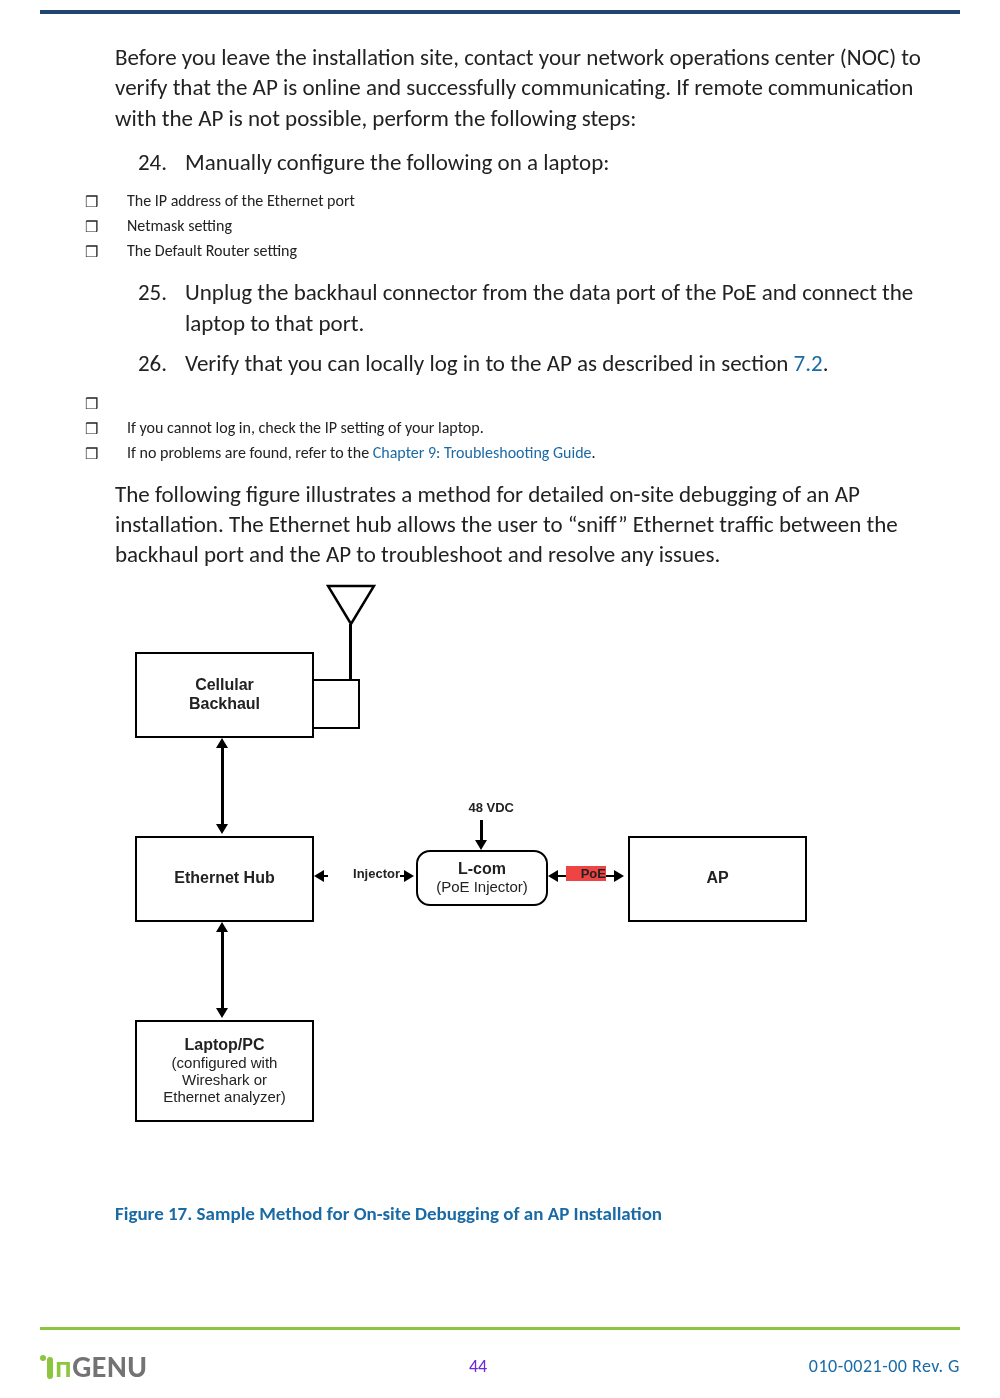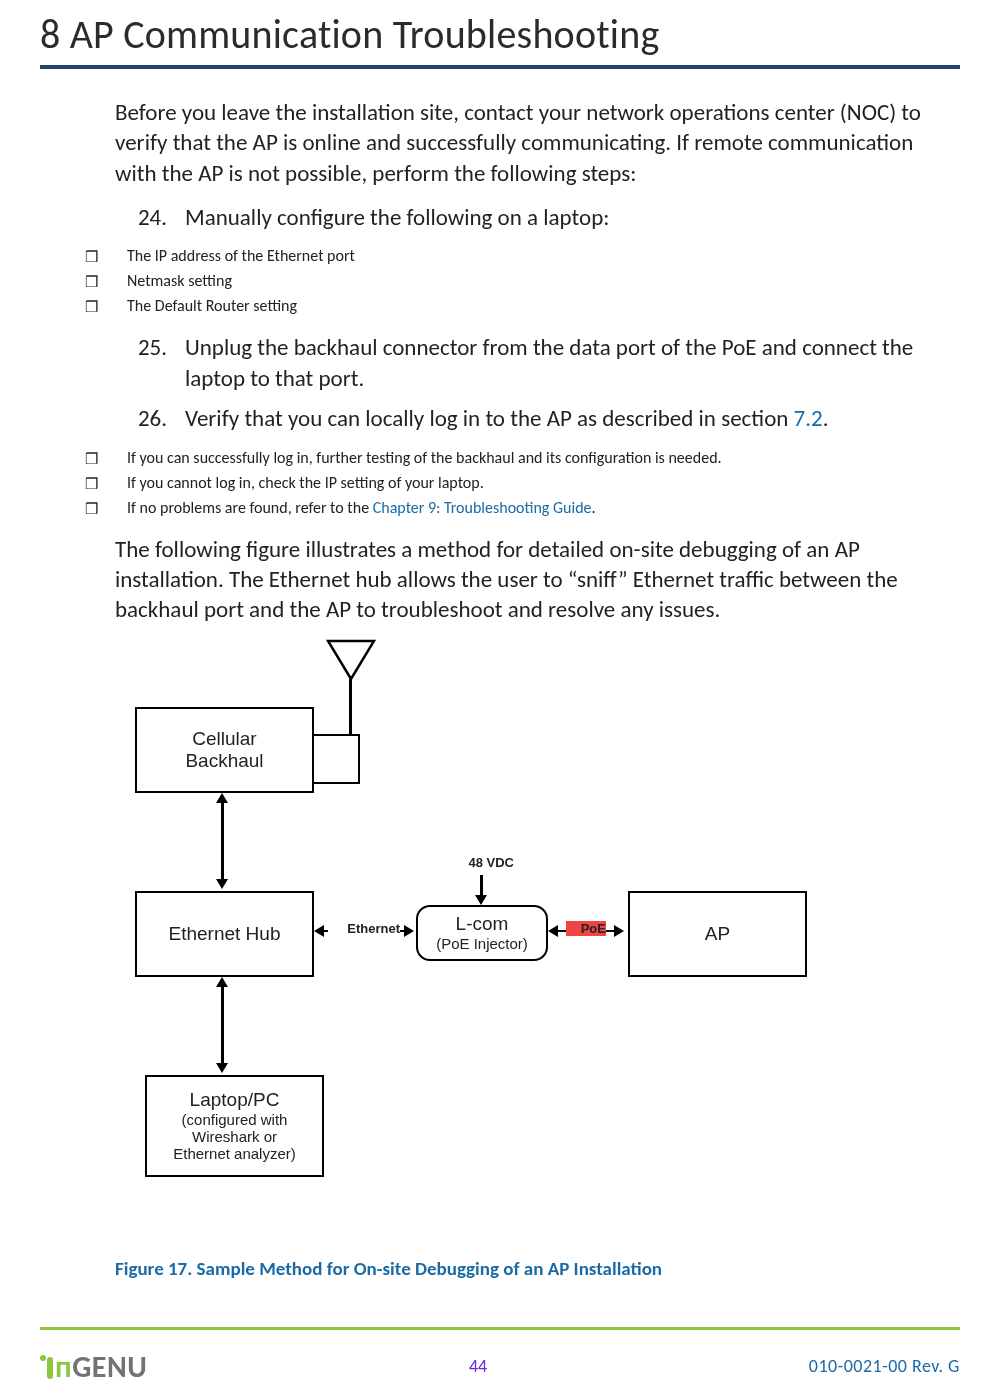--- a/index.html
+++ b/index.html
@@ -130,21 +130,21 @@
     position: absolute;
     border: 2.5px solid #000;
     background: #fff;
     display: flex;
     flex-direction: column;
     align-items: center;
     justify-content: center;
     text-align: center;
     font-family: Arial, sans-serif;
   }
-  .dbox .btitle { font-weight: 400; font-size: 19px; line-height: 1.15; }
+  .dbox .btitle { font-weight: 700; font-size: 16px; line-height: 1.15; }
   .dbox .bsub { font-weight: 400; font-size: 15px; line-height: 1.15; }
   .dline {
     position: absolute;
     background: #000;
   }
   .dlabel {
     position: absolute;
     font-family: Arial, sans-serif;
     font-weight: 700;
     font-size: 13px;
@@ -173,24 +173,20 @@
     border-top: 6px solid transparent;
     border-bottom: 6px solid transparent;
     border-right: 10px solid #000;
   }
 </style>
 </head>
 <body>
 
 <div class="page">
 
-  <h1 class="chapter-title">
-    <span>8</span>
-    <span>AP Communication Troubleshooting</span>
-  </h1>
   <hr class="title-rule">
 
   <div class="body-block">
     <p class="para">Before you leave the installation site, contact your network operations center (NOC) to verify that the AP is online and successfully communicating. If remote communication with the AP is not possible, perform the following steps:</p>
 
     <ul class="numlist">
       <li>
         <span class="num">24.</span>
         <span class="txt">Manually configure the following on a laptop:</span>
       </li>
@@ -223,21 +219,20 @@
         <span class="txt">
           <span>Verify that you can locally log in to the AP as described in section </span><span class="link">7.2</span><span>.</span>
         </span>
       </li>
     </ul>
   </div>
 
   <ul class="checklist" style="margin-left:75px;">
     <li>
       <span class="checkglyph">❒</span>
-      <span>If you can successfully log in, further testing of the backhaul and its configuration is needed.</span>
     </li>
     <li>
       <span class="checkglyph">❒</span>
       <span>If you cannot log in, check the IP setting of your laptop.</span>
     </li>
     <li>
       <span class="checkglyph">❒</span>
       <span>
         <span>If no problems are found, refer to the </span><span class="link">Chapter 9: Troubleshooting Guide</span><span>.</span>
       </span>
@@ -269,21 +264,21 @@
 
     <div class="dbox" style="left:316px; top:266px; width:128px; height:52px;border-radius:14px;">
       <div class="btitle">L-com</div>
       <div class="bsub">(PoE Injector)</div>
     </div>
 
     <div class="dbox" style="left:528px; top:252px; width:175px; height:82px;">
       <div class="btitle">AP</div>
     </div>
 
-    <div class="dbox" style="left:45px; top:436px; width:175px; height:98px;">
+    <div class="dbox" style="left:35px; top:436px; width:175px; height:98px;">
       <div class="btitle">Laptop/PC</div>
       <div class="bsub">(configured with</div>
       <div class="bsub">Wireshark or</div>
       <div class="bsub">Ethernet analyzer)</div>
     </div>
 
     <div class="dline" style="left:121px; top:162px; width:2.5px; height:78px;"></div>
     <div class="arrowhead ah-up" style="left:116px; top:154px;"></div>
     <div class="arrowhead ah-down" style="left:116px; top:240px;"></div>
 
@@ -291,21 +286,21 @@
     <div class="arrowhead ah-up" style="left:116px; top:338px;"></div>
     <div class="arrowhead ah-down" style="left:116px; top:424px;"></div>
 
     <div class="dlabel" style="left:350px; top:216px; width:64px;">48 VDC</div>
     <div class="dline" style="left:380px; top:236px; width:2.5px; height:22px;"></div>
     <div class="arrowhead ah-down" style="left:375px; top:256px;"></div>
 
     <div class="dline" style="left:224px; top:291px; width:80px; height:2.5px;"></div>
     <div class="arrowhead ah-left" style="left:214px; top:286px;"></div>
     <div class="arrowhead ah-right" style="left:304px; top:286px;"></div>
-    <div class="dlabel" style="left:228px; top:282px; width:72px; background:#fff;">Ethernet</div>
+    <div class="dlabel" style="left:228px; top:282px; width:72px; background:#fff;">Injector</div>
 
     <div class="dline" style="left:458px; top:291px; width:56px; height:2.5px;"></div>
     <div class="arrowhead ah-left" style="left:448px; top:286px;"></div>
     <div class="arrowhead ah-right" style="left:514px; top:286px;"></div>
     <div class="dlabel" style="left:466px; top:282px; width:40px; background:#ef4444;">PoE</div>
 
   </div>
 
   <div class="figure-caption">Figure 17. Sample Method for On-site Debugging of an AP Installation</div>
 

